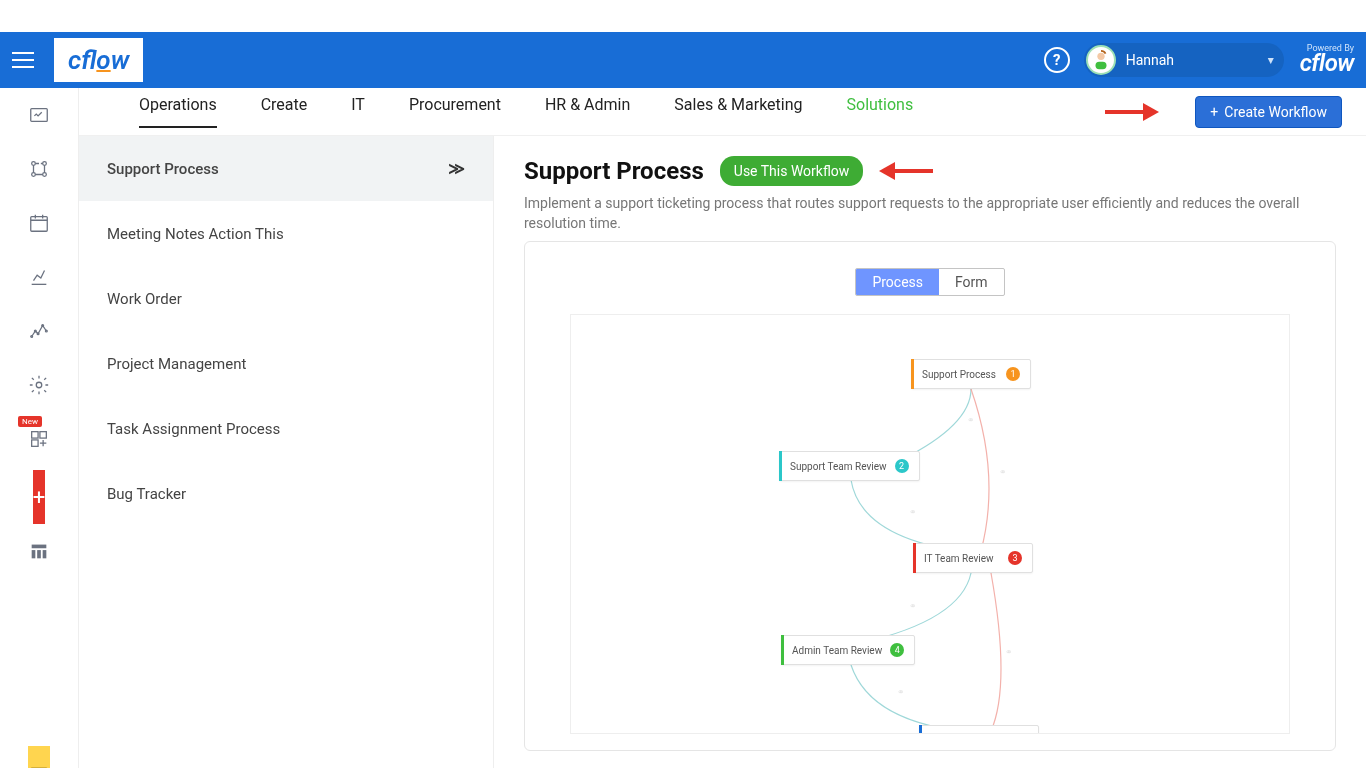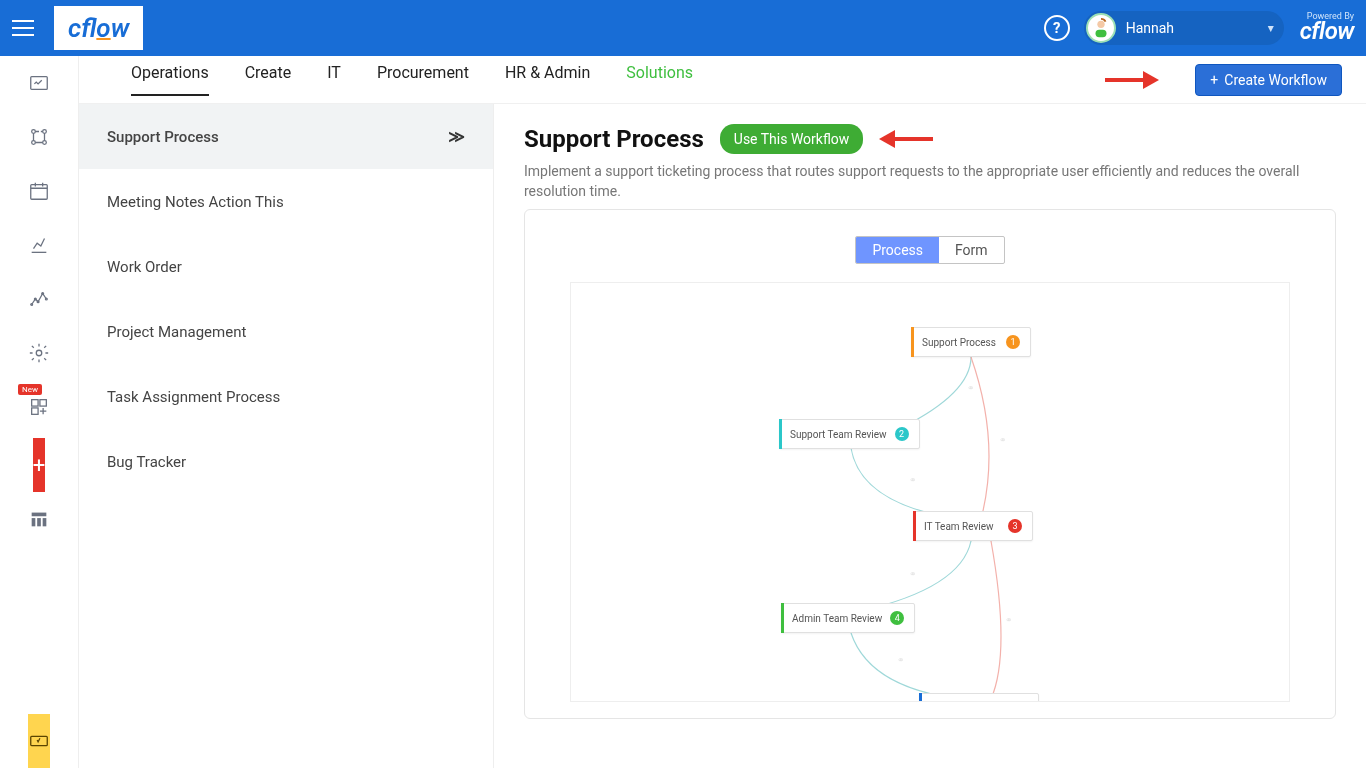--- a/index.html
+++ b/index.html
@@ -1,18 +1,18 @@
 <!DOCTYPE html>
 <html><head>
 <meta charset="utf-8">
 <style>
 * { margin: 0; padding: 0; box-sizing: border-box; font-family: -apple-system, BlinkMacSystemFont, "Segoe UI", Roboto, Arial, sans-serif; }
 body { background: #fff; width: 1366px; height: 768px; overflow: hidden; }
 
-.header { height: 56px; background: #186dd6; display: flex; align-items: center; color: #fff; padding: 0 12px; }
+.header { height: 56px; background: #186dd6; display: flex; align-items: center; color: #fff; padding: 0 12px; margin-top: 32px; }
 .hamburger { width: 24px; height: 24px; cursor: pointer; margin-right: 18px; display: flex; flex-direction: column; justify-content: center; gap: 5px; }
 .hamburger span { display: block; height: 2px; width: 22px; background: #fff; }
 .logo-box { background: #fff; padding: 6px 14px; height: 44px; display: flex; align-items: center; }
 .logo-box .logo-text { color: #186dd6; font-size: 26px; font-weight: 600; font-style: italic; }
 .logo-box .logo-text .underline-part { text-decoration-line: underline; text-decoration-color: #f7941e; text-decoration-thickness: 2px; }
 .header-spacer { flex: 1; }
 .help-icon { width: 26px; height: 26px; border: 2px solid #fff; border-radius: 50%; display: flex; align-items: center; justify-content: center; font-size: 15px; font-weight: bold; color: #fff; margin-right: 14px; }
 .user-pill { background: #1563c1; border-radius: 18px; height: 34px; min-width: 200px; display: flex; align-items: center; padding: 2px 10px 2px 2px; gap: 10px; cursor: pointer; }
 .avatar-circle { width: 30px; height: 30px; background: #fff; border-radius: 50%; display: flex; align-items: center; justify-content: center; overflow: hidden; border: 2px solid #9de0b5; }
 .avatar-circle svg { width: 22px; height: 22px; }
@@ -25,21 +25,21 @@
 .body-wrap { display: flex; height: calc(768px - 56px); }
 .left-rail { width: 79px; background: #fff; border-right: 1px solid #eee; display: flex; flex-direction: column; align-items: center; }
 .rail-icon { height: 54px; display: flex; align-items: center; justify-content: center; color: #6b7280; cursor: pointer; position: relative; }
 .rail-icon svg { width: 22px; height: 22px; stroke: #6b7280; fill: none; stroke-width: 1.4; }
 .rail-new-badge { position: absolute; top: 4px; right: 8px; background: #e5342a; color: #fff; font-size: 8px; padding: 1px 4px; border-radius: 2px; }
 .rail-plus { height: 54px; background: #e5342a; color: #fff; display: flex; align-items: center; justify-content: center; font-size: 22px; cursor: pointer; margin-top: 4px; }
 .rail-icon.highlight { background: #ffd54f; }
 
 .main-area { flex: 1; display: flex; flex-direction: column; background: #fff; }
 .topnav { height: 48px; display: flex; align-items: center; padding: 0 24px 0 52px; border-bottom: 1px solid #f0f0f0; gap: 36px; }
-.topnav a { font-size: 16px; color: #222; cursor: pointer; padding-bottom: 12px; padding-top: 0; border-bottom: 2px solid transparent; }
+.topnav a { font-size: 16px; color: #222; cursor: pointer; padding-bottom: 12px; padding-top: 0; border-bottom: 2px solid transparent; margin-left: 8px; }
 .topnav a.active-tab { color: #3fbf3f; }
 .topnav a.first-underlined { border-bottom: 2px solid #222; }
 .topnav-spacer { flex: 1; }
 .arrow-svg { width: 56px; height: 22px; }
 .create-btn { background: #2b6fd7; color: #fff; border: 1px solid #0f56bf; border-radius: 4px; padding: 7px 14px; font-size: 14px; cursor: pointer; display: flex; align-items: center; gap: 6px; }
 
 .content-split { flex: 1; display: flex; overflow: hidden; }
 .workflow-list { width: 415px; background: #fff; border-right: 1px solid #eee; overflow-y: auto; }
 .wf-item { padding: 23px 28px; font-size: 15px; color: #444; cursor: pointer; border-bottom: 1px solid #fff; display: flex; align-items: center; justify-content: space-between; }
 .wf-item.active { background: #f1f3f4; font-weight: 500; }
@@ -163,20 +163,21 @@
     </div>
   </div>
 
   <div class="main-area">
     <div class="topnav">
       <a class="first-underlined">Operations</a>
       <a>Create</a>
       <a>IT</a>
       <a>Procurement</a>
       <a>HR &amp; Admin</a>
+      <a>Sales &amp; Marketing</a>
       <a class="active-tab">Solutions</a>
       <div class="topnav-spacer"></div>
       <svg class="arrow-svg" viewBox="0 0 56 22">
         <line x1="2" y1="11" x2="44" y2="11" stroke="#e5342a" stroke-width="4"></line>
         <polygon points="40,2 56,11 40,20" fill="#e5342a"></polygon>
       </svg>
       <button class="create-btn">
         <span>+</span>
         <span>Create Workflow</span>
       </button>

